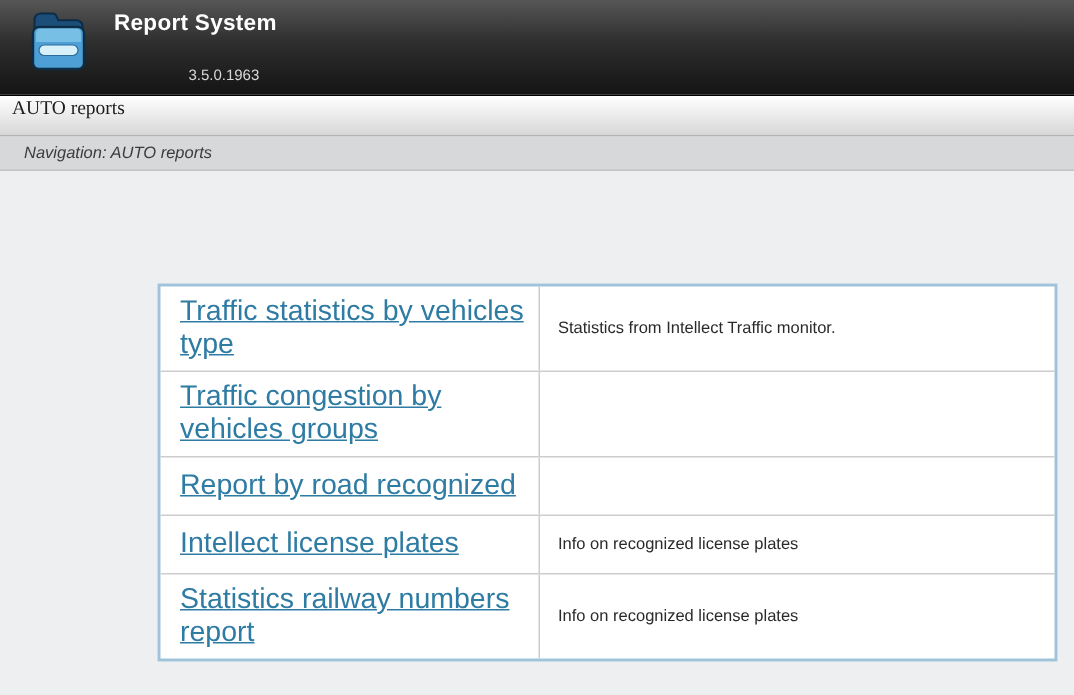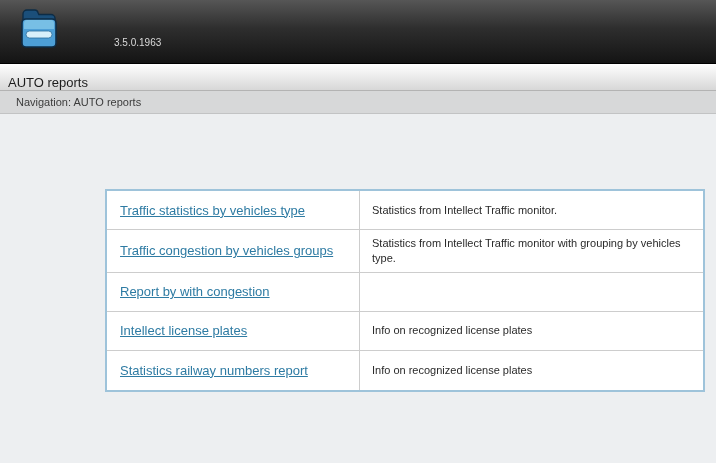--- a/index.html
+++ b/index.html
@@ -37,44 +37,47 @@
   .app-title {
     font-size: 15px;
     font-weight: bold;
     letter-spacing: 0.2px;
   }
   .app-version {
     font-size: 10px;
     color: #d9d9d9;
     margin-left: 38px;
     margin-top: 21px;
+    text-align: center;
   }
 
   
   .section-bar {
     height: 27px;
     background: linear-gradient(to bottom, #fefefe 0%, #e9e9e9 55%, #d7d7d7 100%);
     border-bottom: 1px solid #b3b3b3;
     display: flex;
-    align-items: flex-end;
+    align-items: flex-start;
     padding-left: 8px;
     font-size: 13px;
     color: #1c1c1c;
+    font-family: Liberation Serif, serif;
   }
 
   
   .nav-bar {
     height: 23px;
     background: #d7d8d9;
     border-bottom: 1px solid #c2c3c4;
     display: flex;
     align-items: center;
     padding-left: 16px;
     font-size: 11px;
     color: #3c3c3c;
+    font-style: italic;
   }
 
   
   .content {
     padding-top: 75px;
   }
   .report-table {
     margin-left: 105px;
     width: 600px;
     background: #ffffff;
@@ -89,21 +92,21 @@
   .cell-link {
     width: 253px;
     flex-shrink: 0;
     border-right: 1px solid #cdcdcd;
     display: flex;
     align-items: center;
     padding: 6px 8px 6px 13px;
   }
   .cell-link a {
     color: #2e7ba3;
-    font-size: 13px;
+    font-size: 19px;
     text-decoration: underline;
     cursor: pointer;
   }
   .cell-desc {
     flex: 1;
     display: flex;
     align-items: center;
     padding: 6px 12px;
     font-size: 11px;
     color: #2a2a2a;
@@ -122,20 +125,21 @@
 
         <rect x="3" y="11" width="34" height="28" rx="4" fill="#4d9fd6" stroke="#0d2c46" stroke-width="1.6"></rect>
 
         <path d="M5 15 C5 13.3 6.3 12 8 12 L32 12 C33.7 12 35 13.3 35 15 L35 21 L5 21 Z" fill="#7fc4e8" opacity="0.85"></path>
 
         <rect x="7" y="23" width="26" height="7" rx="3.5" fill="#d8f0fa" stroke="#2a6d9c" stroke-width="0.8"></rect>
       </svg>
     </span>
   </div>
   <div class="title-block">
+    <span class="app-title">Report System</span>
     <span class="app-version">3.5.0.1963</span>
   </div>
 </div>
 
 <div class="section-bar">
   <span>AUTO reports</span>
 </div>
 
 <div class="nav-bar">
   <span>Navigation: AUTO reports</span>
@@ -150,28 +154,25 @@
       </div>
       <div class="cell-desc">
         <span>Statistics from Intellect Traffic monitor.</span>
       </div>
     </div>
 
     <div class="report-row">
       <div class="cell-link">
         <a>Traffic congestion by vehicles groups</a>
       </div>
-      <div class="cell-desc">
-        <span>Statistics from Intellect Traffic monitor with grouping by vehicles type.</span>
-      </div>
     </div>
 
     <div class="report-row">
       <div class="cell-link">
-        <a>Report by with congestion</a>
+        <a>Report by road recognized</a>
       </div>
       <div class="cell-desc">
         <span></span>
       </div>
     </div>
 
 
     <div class="report-row">
       <div class="cell-link">
         <a>Intellect license plates</a>

